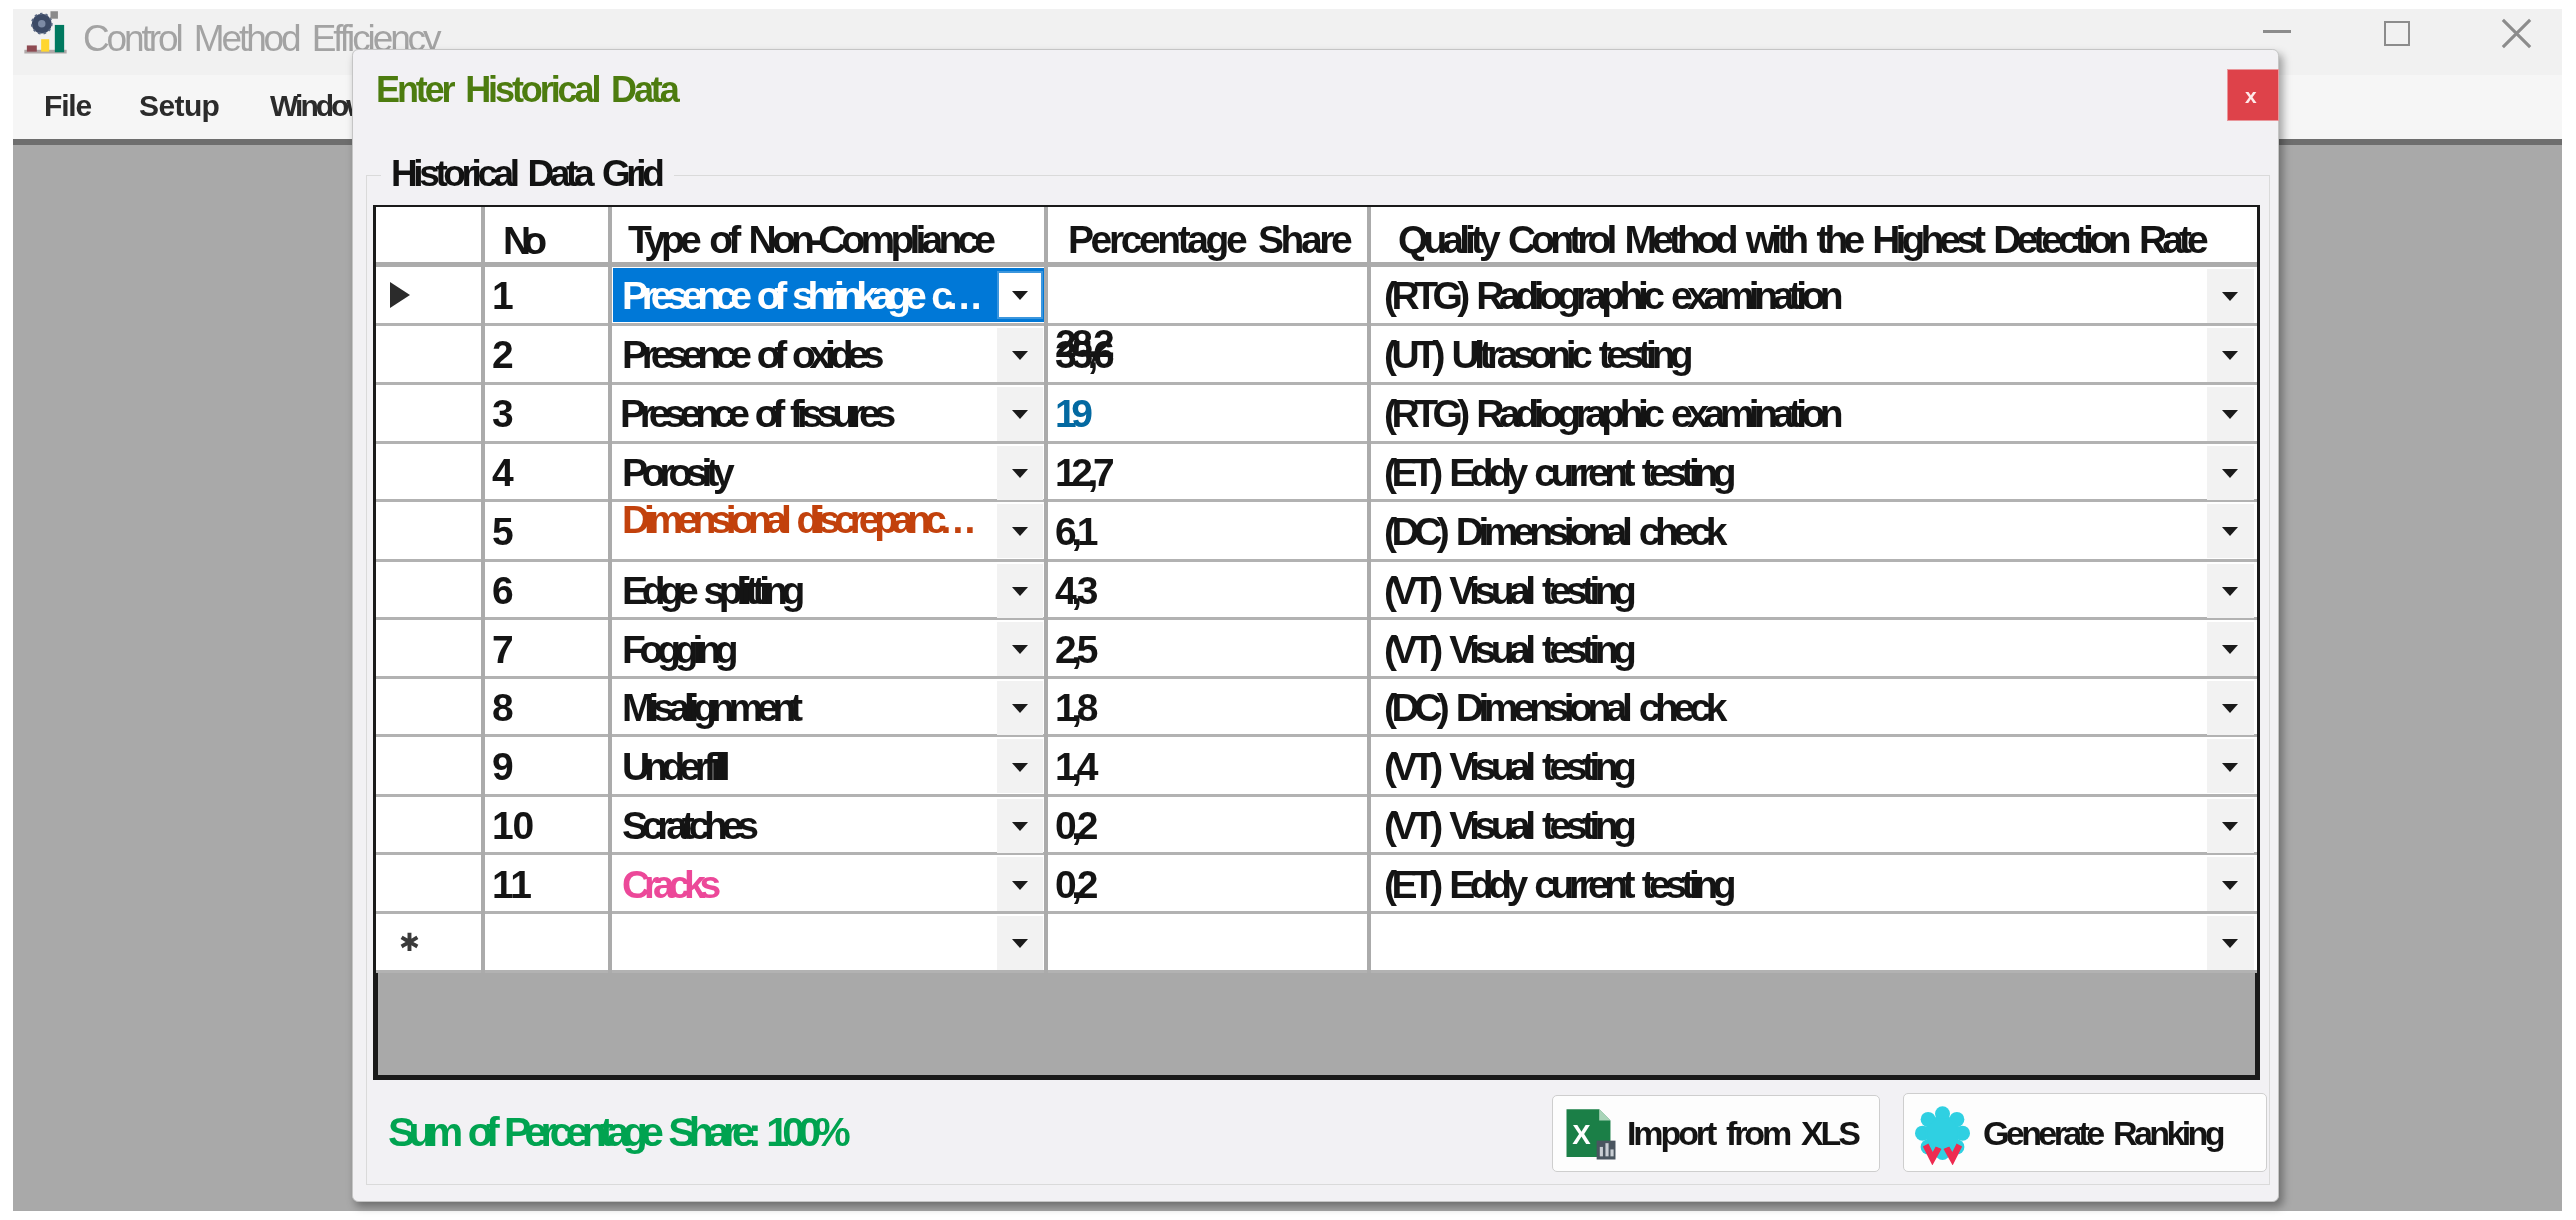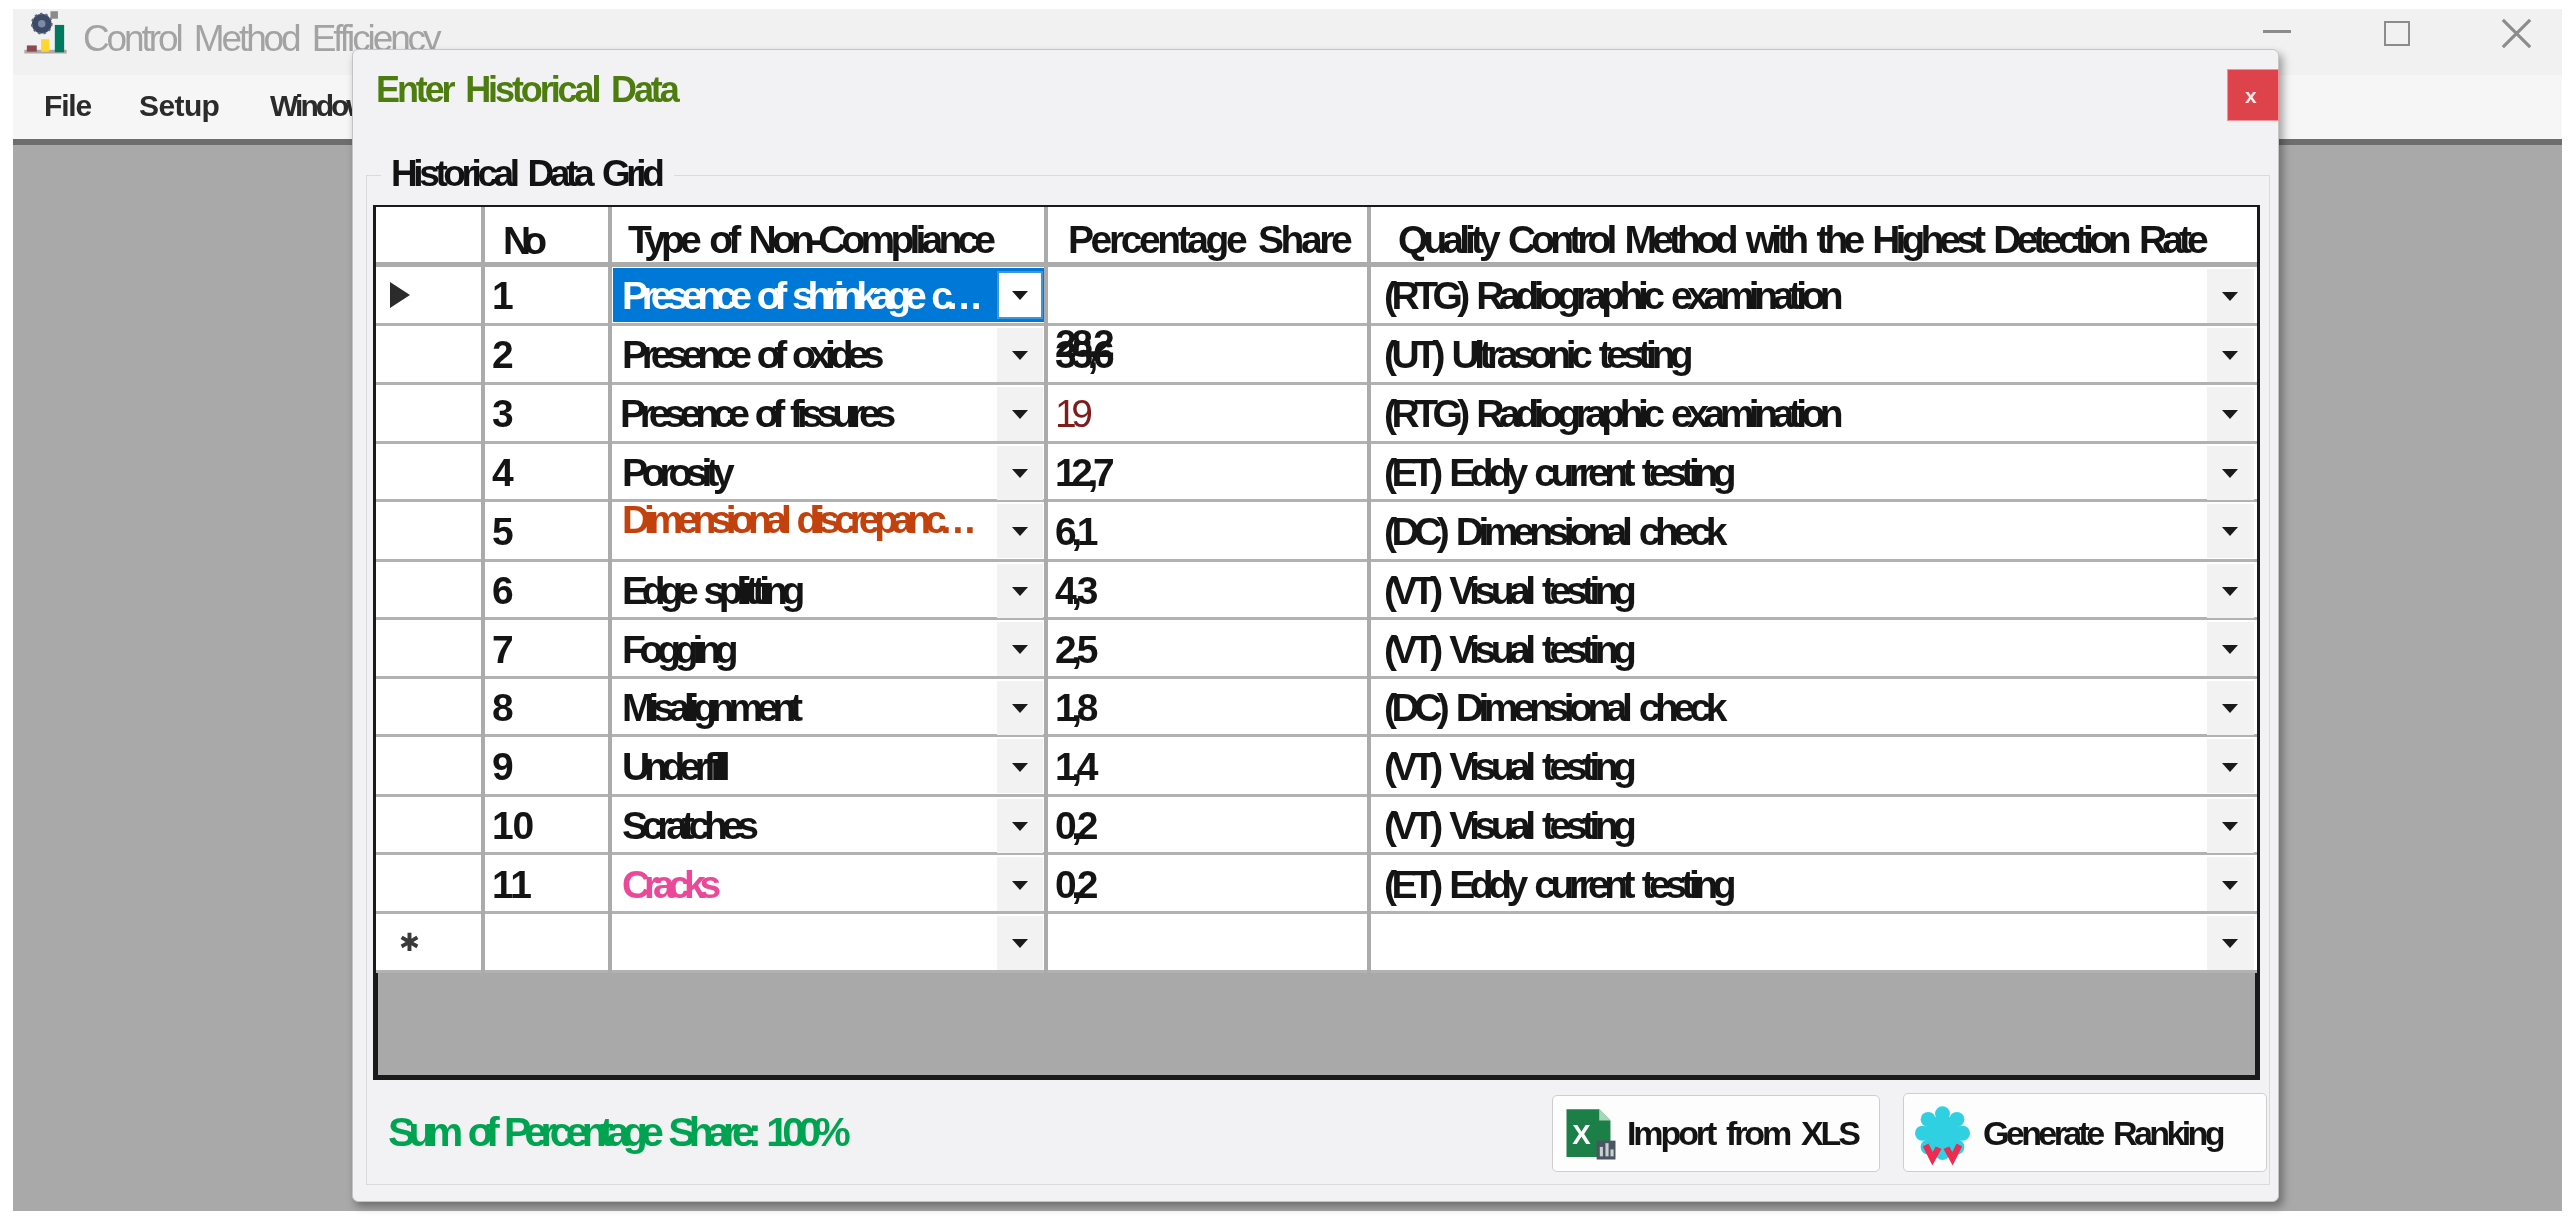--- a/index.html
+++ b/index.html
@@ -74,21 +74,21 @@
 <div style="left:2222px;top:351px;width:0;height:0;border-left:8px solid transparent;border-right:8px solid transparent;border-top:9.4px solid #1a1a1a;"></div>
 <div class="t" style="left:492px;top:335px;font-size:39px;line-height:39px;font-weight:700;letter-spacing:-1.2px;word-spacing:6.2px;color:#141414;">2</div>
 <div class="t" style="left:1055px;top:335px;font-size:39px;line-height:39px;font-weight:700;letter-spacing:-5.4px;word-spacing:6.2px;color:#141414;">35,6</div>
 <div class="t" style="left:1384px;top:335px;font-size:39px;line-height:39px;font-weight:700;letter-spacing:-5.5px;word-spacing:6.2px;color:#141414;">(UT) Ultrasonic testing</div>
 <div class="t" style="left:620px;top:394px;font-size:39px;line-height:39px;font-weight:700;letter-spacing:-6.2px;word-spacing:6.2px;color:#141414;">Presence of fissures</div>
 <div style="left:997px;top:387px;width:46px;height:54px;background:#f2f2f2;"></div>
 <div style="left:1012px;top:410px;width:0;height:0;border-left:8px solid transparent;border-right:8px solid transparent;border-top:9.4px solid #1a1a1a;"></div>
 <div style="left:2207px;top:387px;width:47px;height:54px;background:#f2f2f2;"></div>
 <div style="left:2222px;top:410px;width:0;height:0;border-left:8px solid transparent;border-right:8px solid transparent;border-top:9.4px solid #1a1a1a;"></div>
 <div class="t" style="left:492px;top:394px;font-size:39px;line-height:39px;font-weight:700;letter-spacing:-1.2px;word-spacing:6.2px;color:#141414;">3</div>
-<div class="t" style="left:1055px;top:394px;font-size:39px;line-height:39px;font-weight:400;letter-spacing:-5.4px;word-spacing:6.2px;color:#7f1d1d;">19</div>
+<div class="t" style="left:1055px;top:394px;font-size:39px;line-height:39px;font-weight:700;letter-spacing:-5.4px;word-spacing:6.2px;color:#0369a1;">19</div>
 <div class="t" style="left:1384px;top:394px;font-size:39px;line-height:39px;font-weight:700;letter-spacing:-5.5px;word-spacing:6.2px;color:#141414;">(RTG) Radiographic examination</div>
 <div class="t" style="left:622px;top:453px;font-size:39px;line-height:39px;font-weight:700;letter-spacing:-6.2px;word-spacing:6.2px;color:#141414;">Porosity</div>
 <div style="left:997px;top:446px;width:46px;height:54px;background:#f2f2f2;"></div>
 <div style="left:1012px;top:469px;width:0;height:0;border-left:8px solid transparent;border-right:8px solid transparent;border-top:9.4px solid #1a1a1a;"></div>
 <div style="left:2207px;top:446px;width:47px;height:54px;background:#f2f2f2;"></div>
 <div style="left:2222px;top:469px;width:0;height:0;border-left:8px solid transparent;border-right:8px solid transparent;border-top:9.4px solid #1a1a1a;"></div>
 <div class="t" style="left:492px;top:453px;font-size:39px;line-height:39px;font-weight:700;letter-spacing:-1.2px;word-spacing:6.2px;color:#141414;">4</div>
 <div class="t" style="left:1055px;top:453px;font-size:39px;line-height:39px;font-weight:700;letter-spacing:-5.4px;word-spacing:6.2px;color:#141414;">12,7</div>
 <div class="t" style="left:1384px;top:453px;font-size:39px;line-height:39px;font-weight:700;letter-spacing:-5.5px;word-spacing:6.2px;color:#141414;">(ET) Eddy current testing</div>
 <div class="t" style="left:622px;top:500px;font-size:39px;line-height:39px;font-weight:700;letter-spacing:-6.2px;word-spacing:6.2px;color:#c2410c;">Dimensional discrepanc<span style="letter-spacing:1.2px;">...</span></div>

